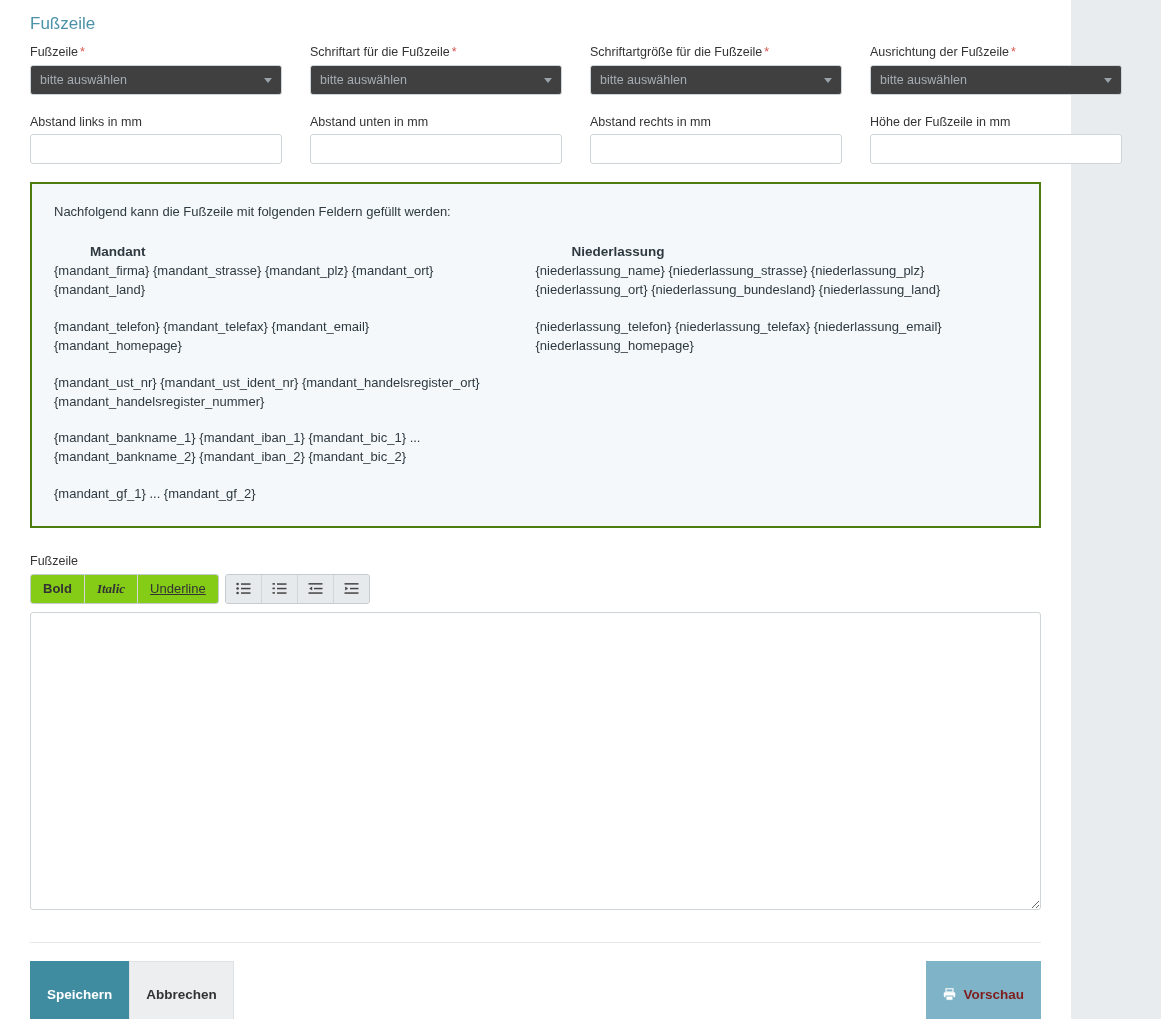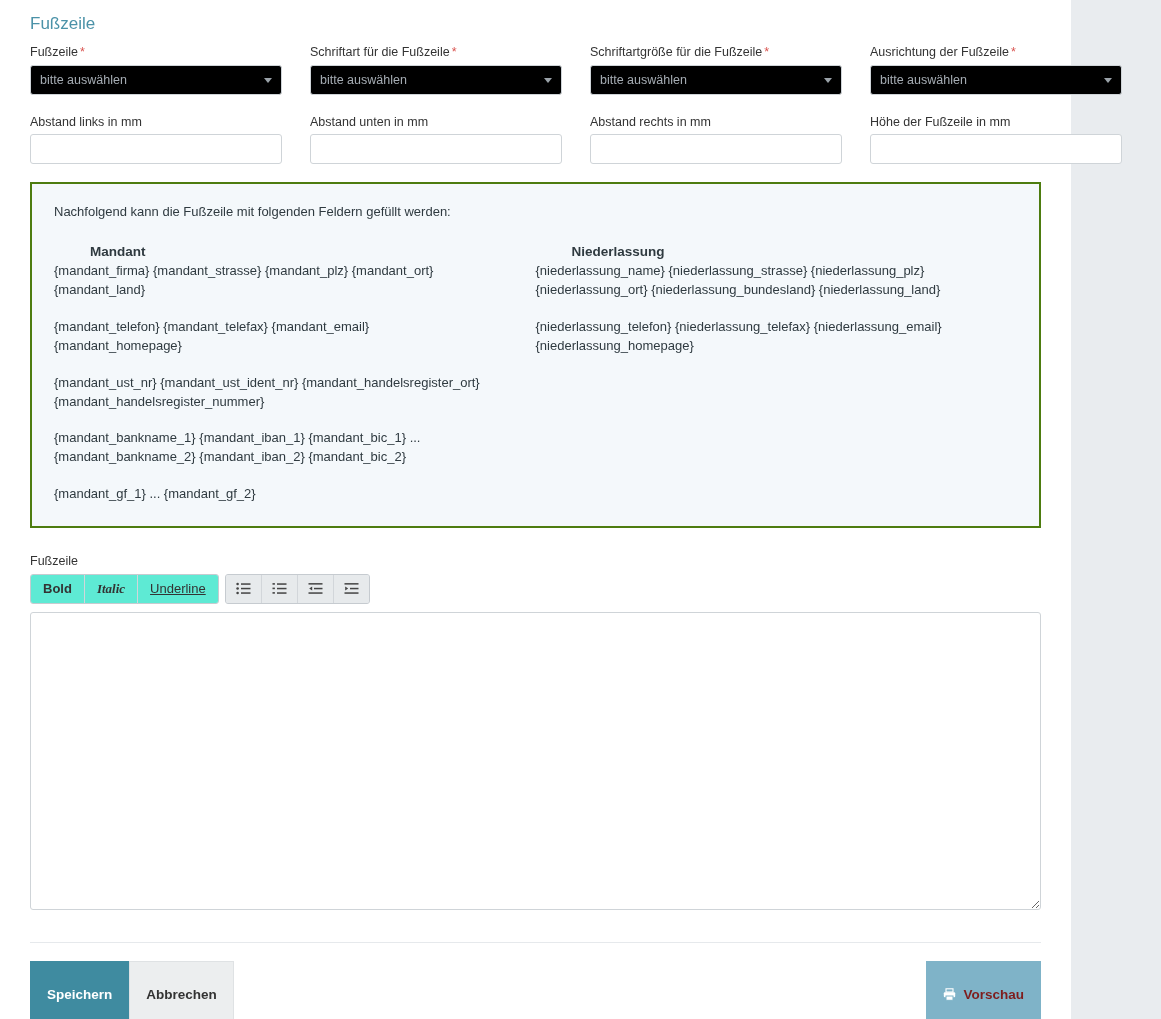--- a/index.html
+++ b/index.html
@@ -49,21 +49,21 @@
   }
   .req {
     color: #d9534f;
     margin-left: 2px;
   }
   .select-box {
     position: relative;
     height: 30px;
     border: 1px solid #cfd4d8;
     border-radius: 3px;
-    background: #000000;
+    background: #404040;
     display: flex;
     align-items: center;
     padding: 0 26px 0 9px;
     font-size: 12.5px;
     color: #a6adb4;
     margin-bottom: 19px;
   }
   .caret {
     position: absolute;
     right: 9px;
@@ -132,21 +132,21 @@
     display: flex;
     border: 1px solid #c6cbd0;
     border-radius: 3px;
     overflow: hidden;
     background: #e7eaec;
   }
   .tb-btn {
     padding: 7px 12px;
     font-size: 13px;
     color: #333;
-    background: #5eead4;
+    background: #84cc16;
     border-right: 1px solid #d2d6da;
     line-height: 14px;
     cursor: pointer;
     user-select: none;
   }
   .tb-btn:last-child { border-right: none; }
   .tb-btn.bold { font-weight: bold; }
   .tb-btn.italic { font-style: italic; font-family: "Liberation Serif", serif; font-weight: bold;}
   .tb-btn.underline { text-decoration: underline; }
   .tb-icon {

